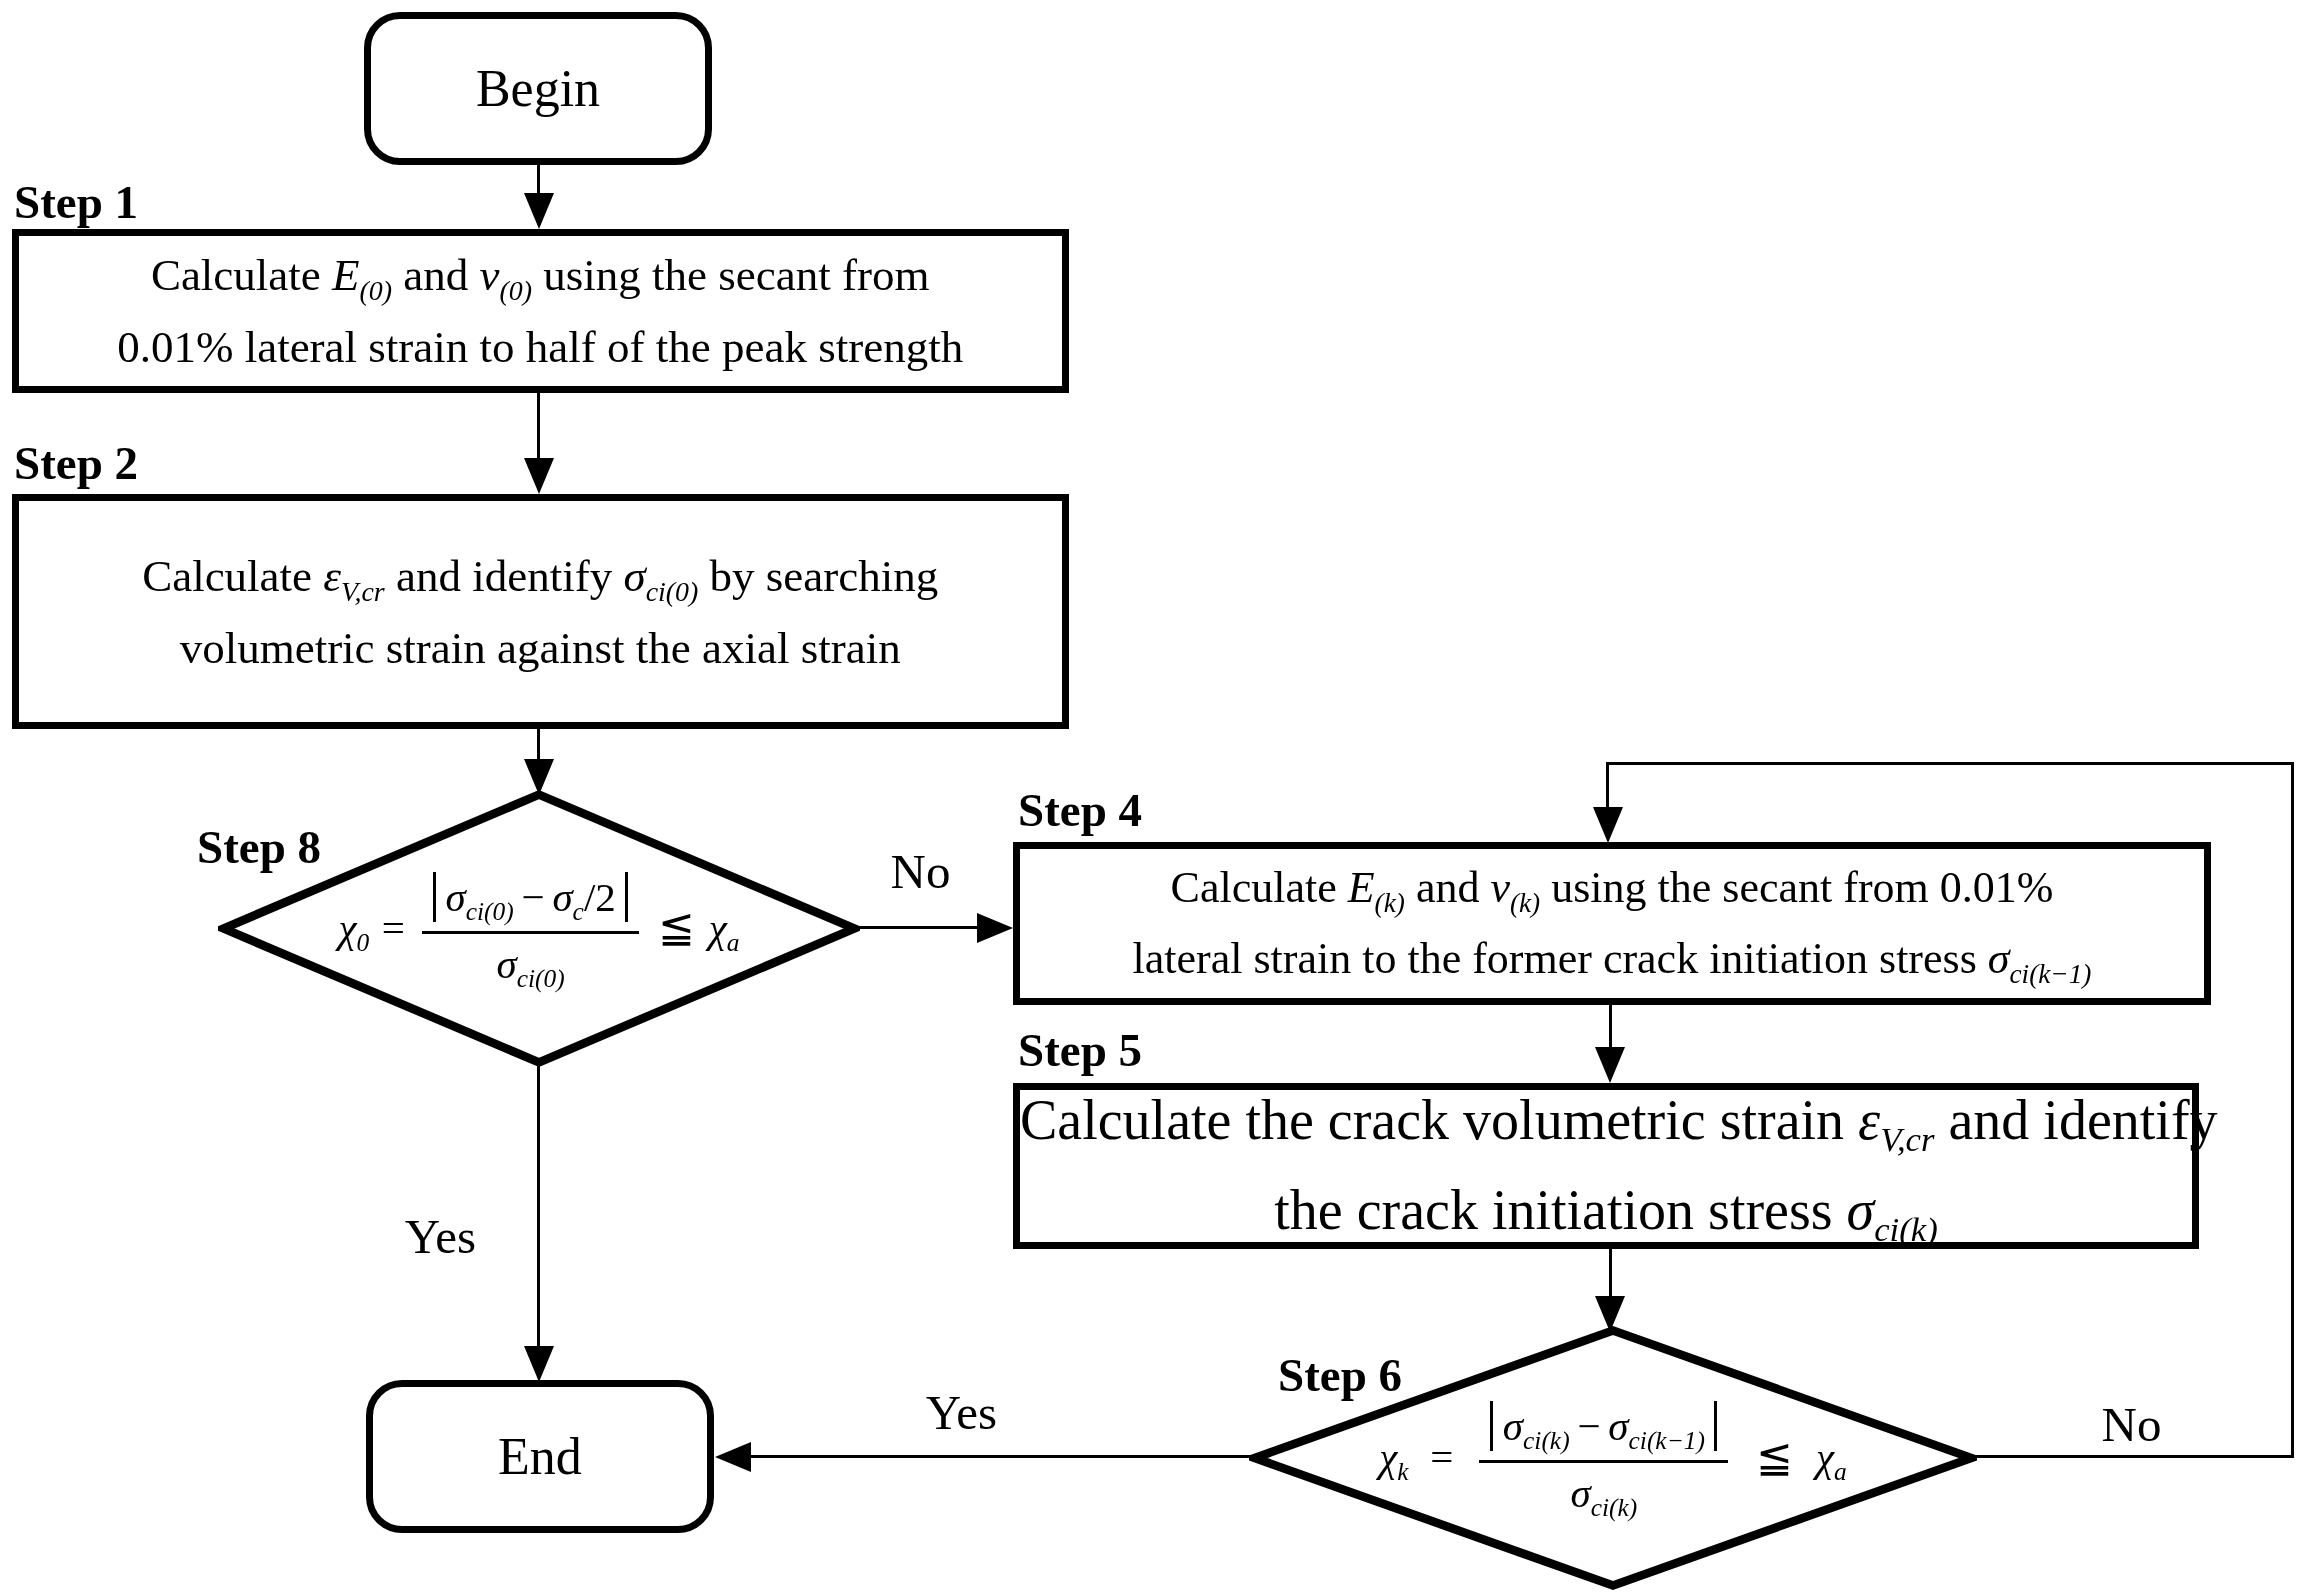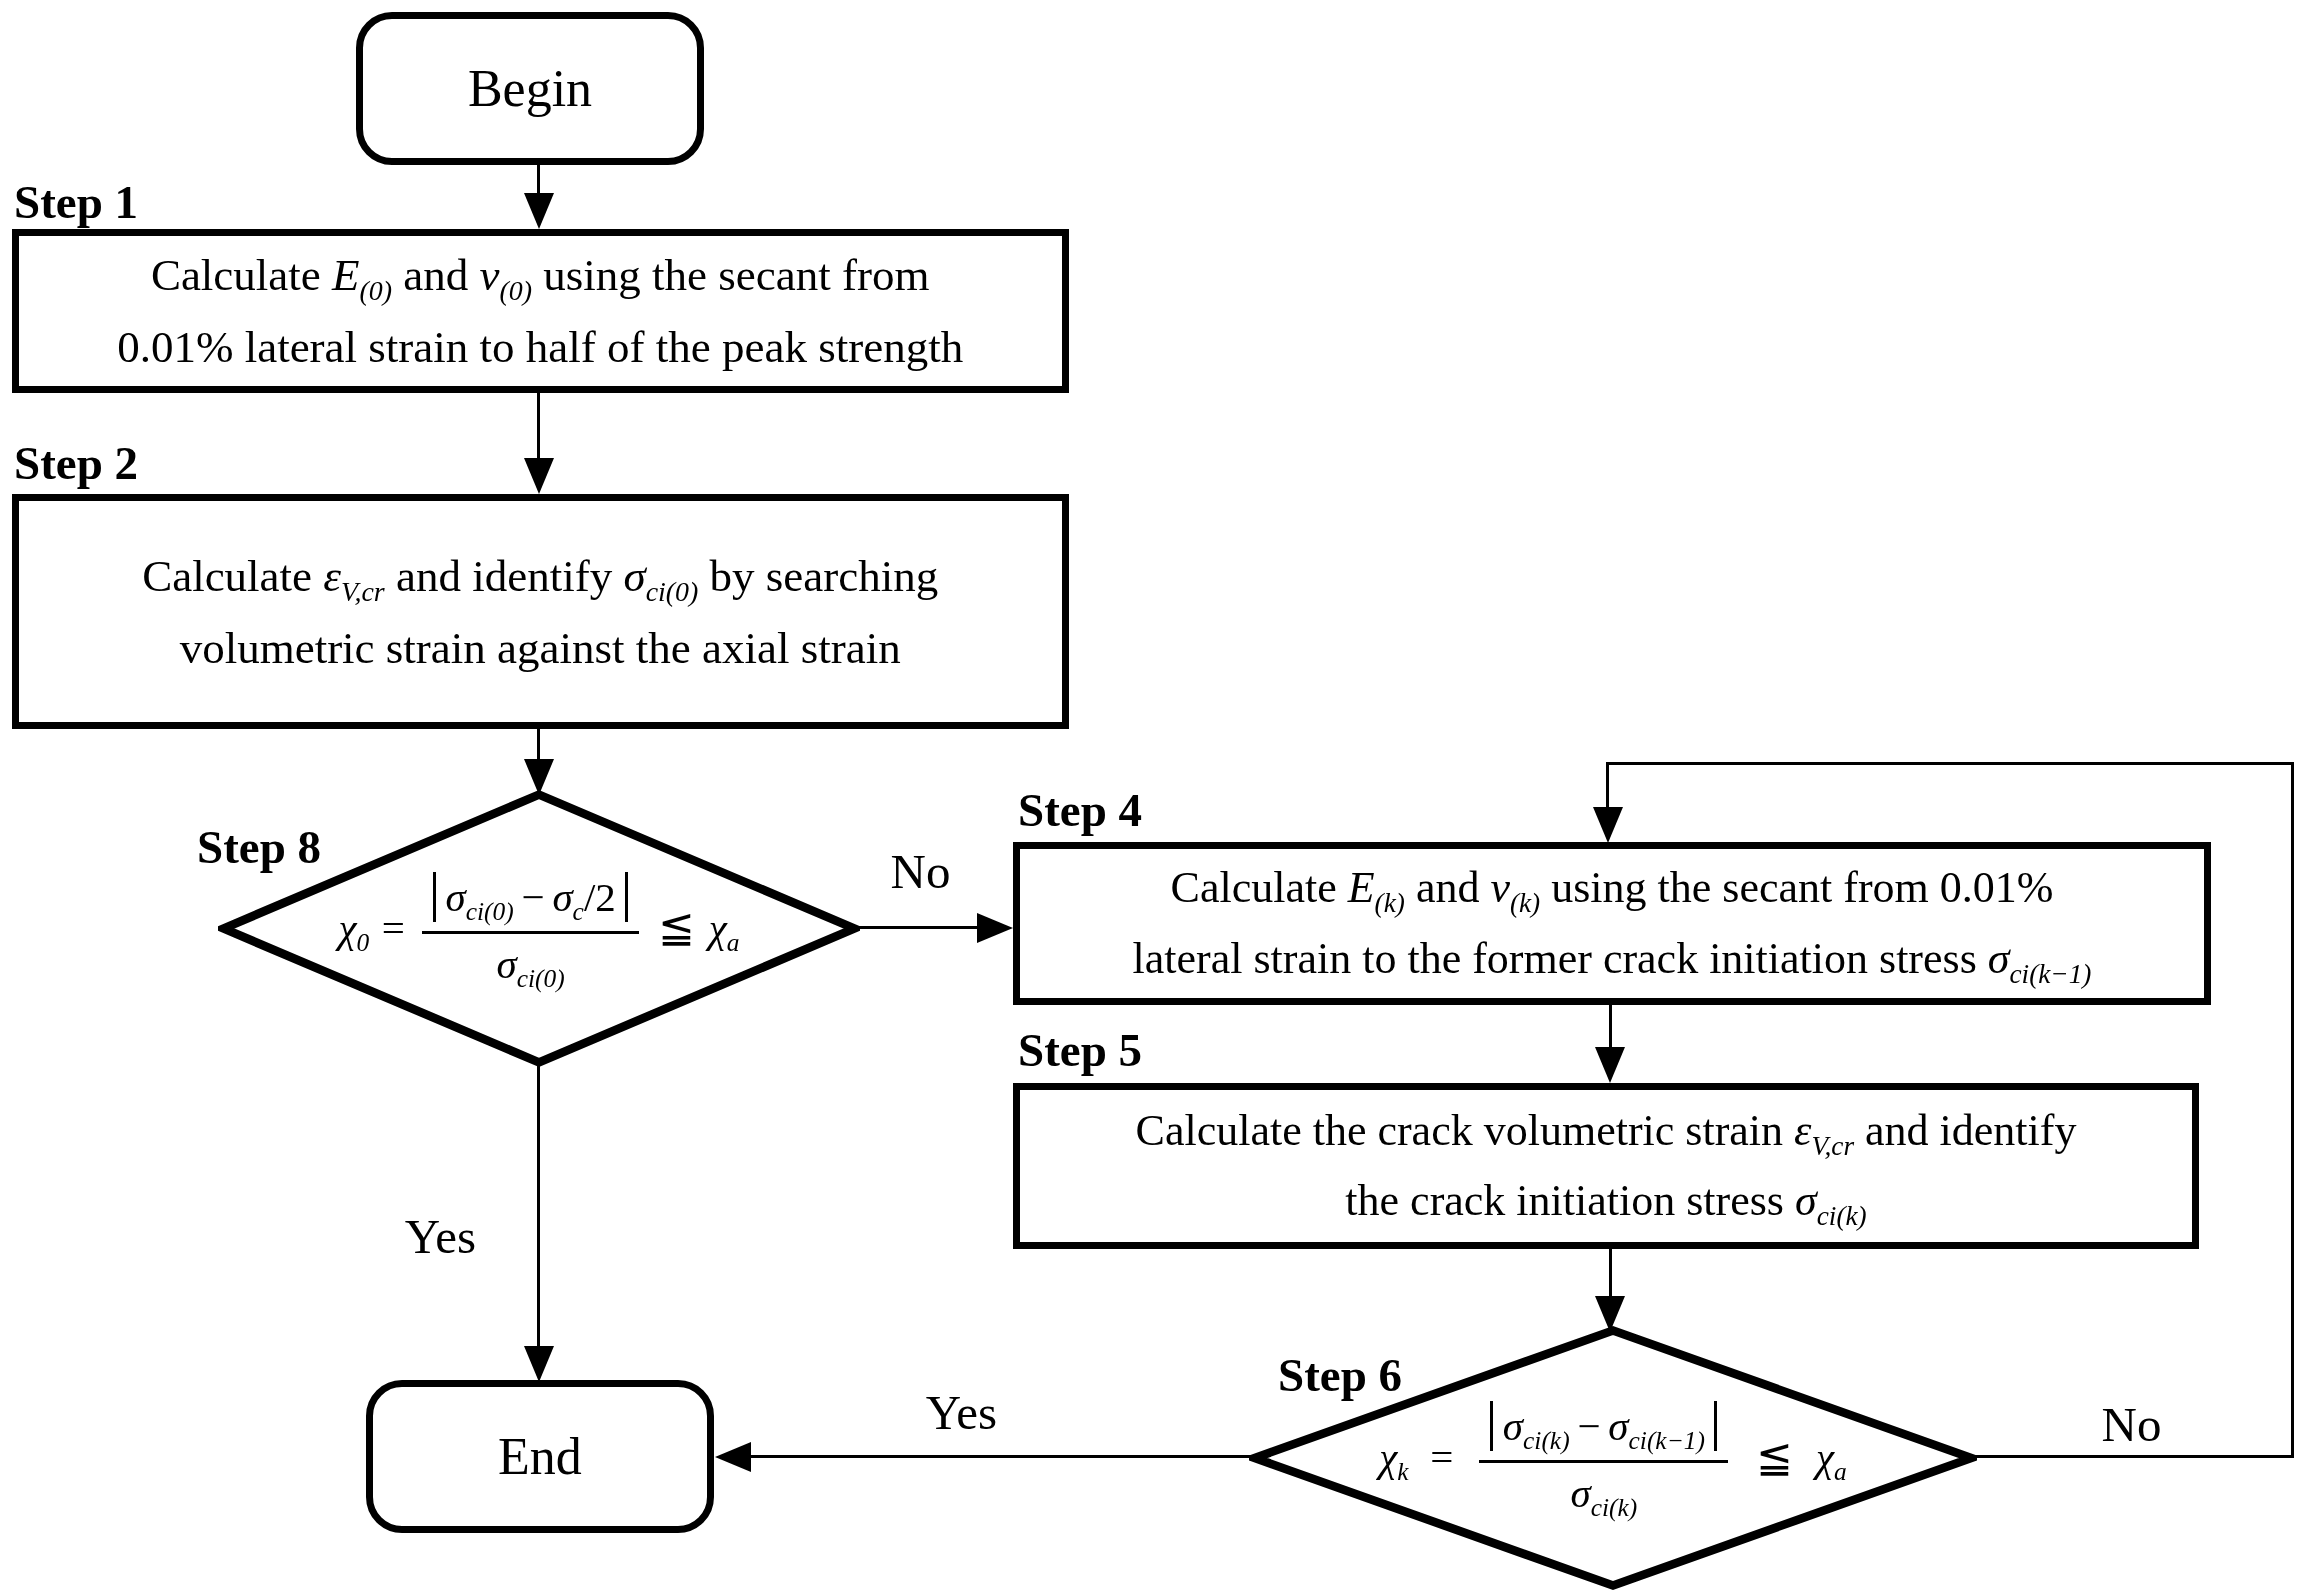--- a/index.html
+++ b/index.html
@@ -43,21 +43,21 @@
   .frac{display:inline-flex;flex-direction:column;align-items:center;vertical-align:middle;margin:0 4.7px;}
   .num{display:block;border-bottom:3.9px solid #000;padding:1.6px 11px 9.4px 11px;}
   .den{display:block;padding-top:7.8px;}
   .abs{display:inline-block;border-left:3.1px solid #000;border-right:3.1px solid #000;padding:3.1px 9.4px 1.6px 9.4px;}
 </style>
 </head>
 <body>
 
 <div class="canvas">
 
-  <div class="box rounded" style="left:356px;top:11.7px;width:348px;height:153px;">
+  <div class="box rounded" style="left:364px;top:11.7px;width:348px;height:153px;">
     <span class="terminal-label">Begin</span>
   </div>
 
   <div class="vline" style="left:537px;top:161px;height:38px;"></div>
   <div class="ah ah-d" style="left:524px;top:193px;"></div>
 
   <div class="steplabel" style="left:14px;top:179px;">Step 1</div>
   <div class="box" style="left:11.7px;top:229px;width:1057px;height:164px;">
     <div class="btxt">
       <p><span>Calculate </span><i>E</i><sub>(0)</sub><span> and </span><i>v</i><sub>(0)</sub><span> using the secant from</span></p>
@@ -110,21 +110,21 @@
       <p><span>Calculate </span><i>E</i><sub>(k)</sub><span> and </span><i>v</i><sub>(k)</sub><span> using the secant from 0.01%</span></p>
       <p><span>lateral strain to the former crack initiation stress </span><i>σ</i><sub>ci(k−1)</sub></p>
     </div>
   </div>
 
   <div class="vline" style="left:1609px;top:1003px;height:47px;"></div>
   <div class="ah ah-d" style="left:1595px;top:1047px;"></div>
 
   <div class="steplabel" style="left:1018px;top:1027px;">Step 5</div>
   <div class="box" style="left:1013px;top:1083px;width:1186px;height:166px;">
-    <div class="btxt" style="font-size:44px;">
+    <div class="btxt" style="font-size:56px;">
       <p><span>Calculate the crack volumetric strain </span><i>ε</i><sub>V,cr</sub><span> and identify</span></p>
       <p><span>the crack initiation stress </span><i>σ</i><sub>ci(k)</sub></p>
     </div>
   </div>
 
   <div class="vline" style="left:1609px;top:1247px;height:52px;"></div>
   <div class="ah ah-d" style="left:1595px;top:1296px;"></div>
 
   <div class="steplabel" style="left:1278px;top:1352px;">Step 6</div>
   <div class="dwrap" style="left:1249px;top:1325px;">

